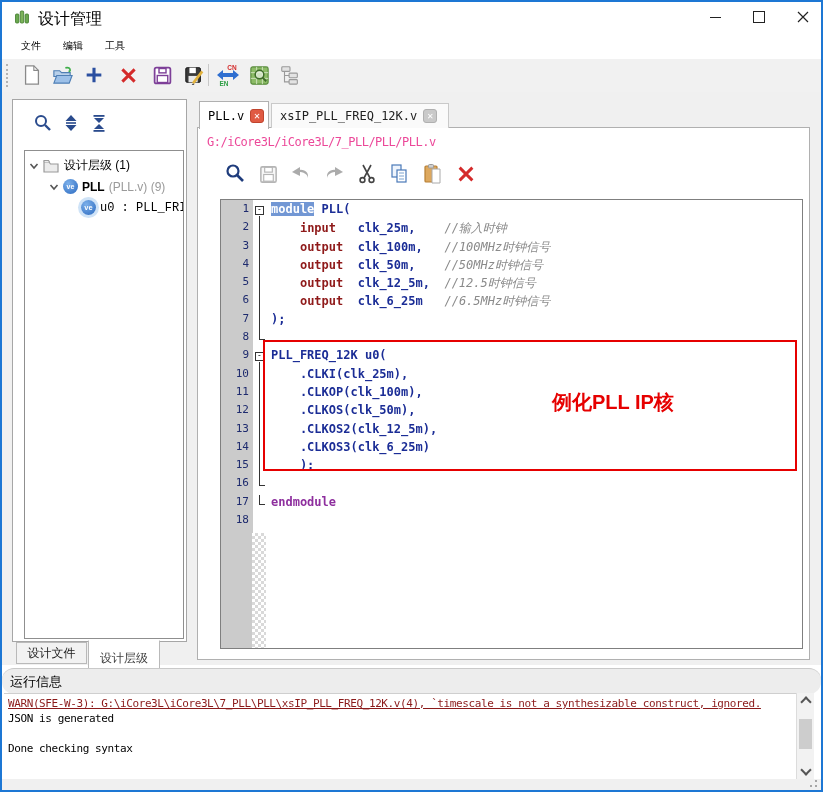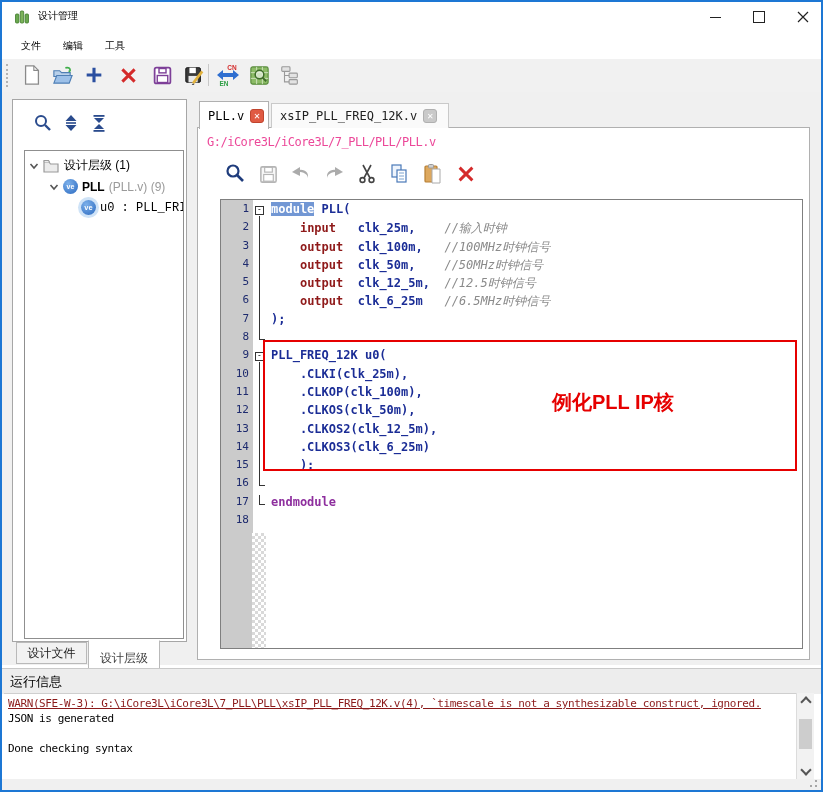--- a/index.html
+++ b/index.html
@@ -2,21 +2,21 @@
 <html><head>
 <meta charset="utf-8">
 <style>
   html,body{margin:0;padding:0;}
   body{font-family:"Liberation Sans",sans-serif;background:#888;}
   .window{position:relative;width:823px;height:792px;box-sizing:border-box;border:2px solid #1d77d4;background:#fff;overflow:hidden;}
   .abs{position:absolute;}
 
   
   .titlebar{left:0;top:0;right:0;height:30px;background:#fff;}
-  .apptitle{left:36px;top:7px;font-size:10px;color:#000;}
+  .apptitle{left:36px;top:7px;font-size:16px;color:#000;}
   .appicon{left:12px;top:7px;width:16px;height:16px;}
   .winbtn{top:4px;width:32px;height:22px;display:flex;align-items:center;justify-content:center;cursor:default;}
   .minbar{width:11px;height:1px;background:#222;}
   .maxbox{width:10px;height:10px;border:1px solid #222;}
 
   
   .menubar{left:0;top:30px;right:0;height:27px;background:#fff;display:flex;align-items:center;padding-left:10px;gap:4px;}
   .menuitem{font-size:10px;color:#000;padding:3px 9px;}
 
   
@@ -67,21 +67,21 @@
   .f-corner::after{content:"";position:absolute;left:6px;top:9px;width:6px;height:1px;background:#333;}
   .f-start::after{content:"";position:absolute;left:6px;top:14px;bottom:0;width:1px;background:#333;}
   .foldbox{position:absolute;left:2px;top:4px;width:9px;height:9px;box-sizing:border-box;border:1px solid #333;background:#fff;font:8px/6px "DejaVu Sans Mono",monospace;text-align:center;color:#000;}
   .checker{left:250px;top:531px;width:14px;height:115px;background-color:#fff;background-image:linear-gradient(45deg,#d9d9d9 25%,transparent 25%,transparent 75%,#d9d9d9 75%),linear-gradient(45deg,#d9d9d9 25%,transparent 25%,transparent 75%,#d9d9d9 75%);background-size:6px 6px;background-position:0 0,3px 3px;}
 
   
   .redbox{left:261px;top:338px;width:534px;height:131px;border:2px solid #e60000;box-sizing:border-box;z-index:5;}
   .redlabel{left:550px;top:387px;font-size:20px;font-weight:bold;color:#e60000;z-index:6;}
 
   
-  .console-header{left:0px;top:666px;right:0px;height:25px;background:#ededed;border-top:1px solid #c9c9c9;display:flex;align-items:center;}
+  .console-header{left:0px;top:666px;right:0px;height:25px;background:#ededed;border-top:1px solid #c9c9c9;display:flex;align-items:center;border-radius:12px;}
   .console-title{font-size:13px;color:#000;margin-left:8px;}
   .console-body{left:2px;top:691px;width:792px;height:86px;background:#fff;border-top:1px solid #cfcfcf;overflow:hidden;padding:2px 0 0 4px;box-sizing:border-box;}
   .cline{font:11px/15px "DejaVu Sans Mono",monospace;letter-spacing:-0.4px;color:#000;white-space:pre;}
   .cline.warn{color:#8b1a1a;text-decoration:underline;}
   .vscroll{left:794px;top:691px;width:18px;height:86px;background:#f2f2f2;border-left:1px solid #dcdcdc;box-sizing:border-box;}
   .sarrow{position:absolute;left:0;width:17px;height:15px;display:flex;align-items:center;justify-content:center;}
   .chevron-up{width:6px;height:6px;border-left:2px solid #555;border-top:2px solid #555;transform:rotate(45deg);margin-top:3px;}
   .chevron-down{width:6px;height:6px;border-left:2px solid #555;border-top:2px solid #555;transform:rotate(225deg);margin-bottom:3px;}
   .sthumb{position:absolute;left:2px;top:26px;width:13px;height:30px;background:#cdcdcd;}
   .statusbar{left:0;top:777px;right:0;height:13px;background:#f0f0f0;}

